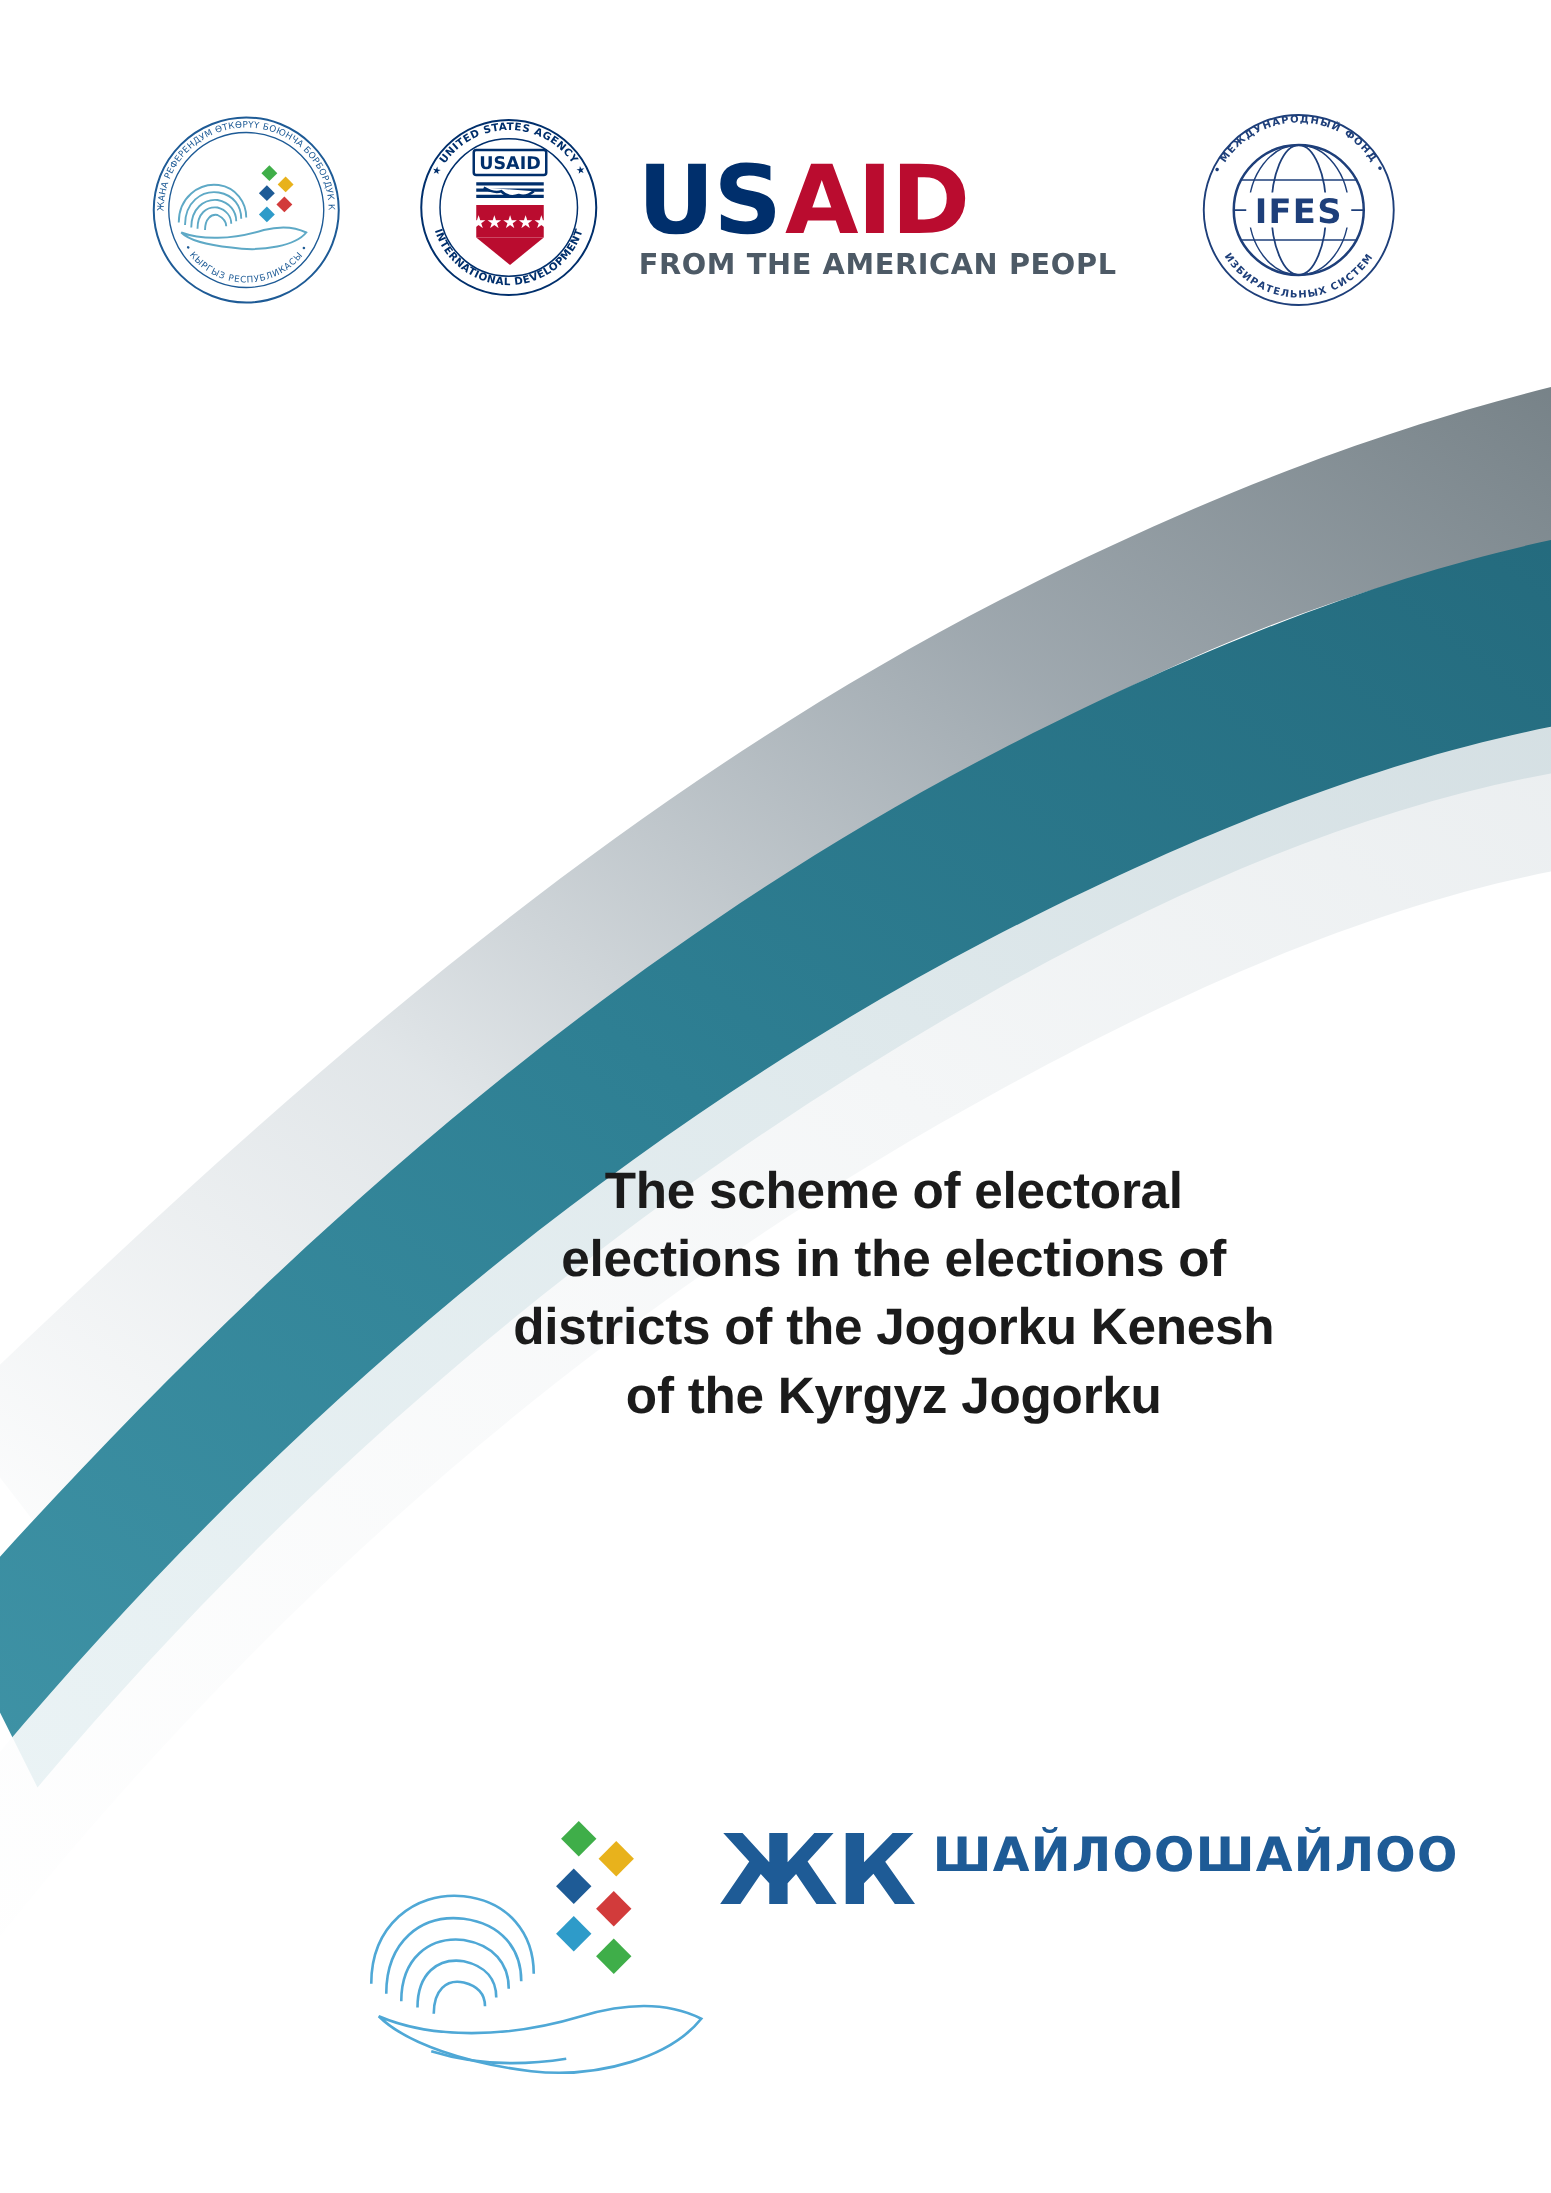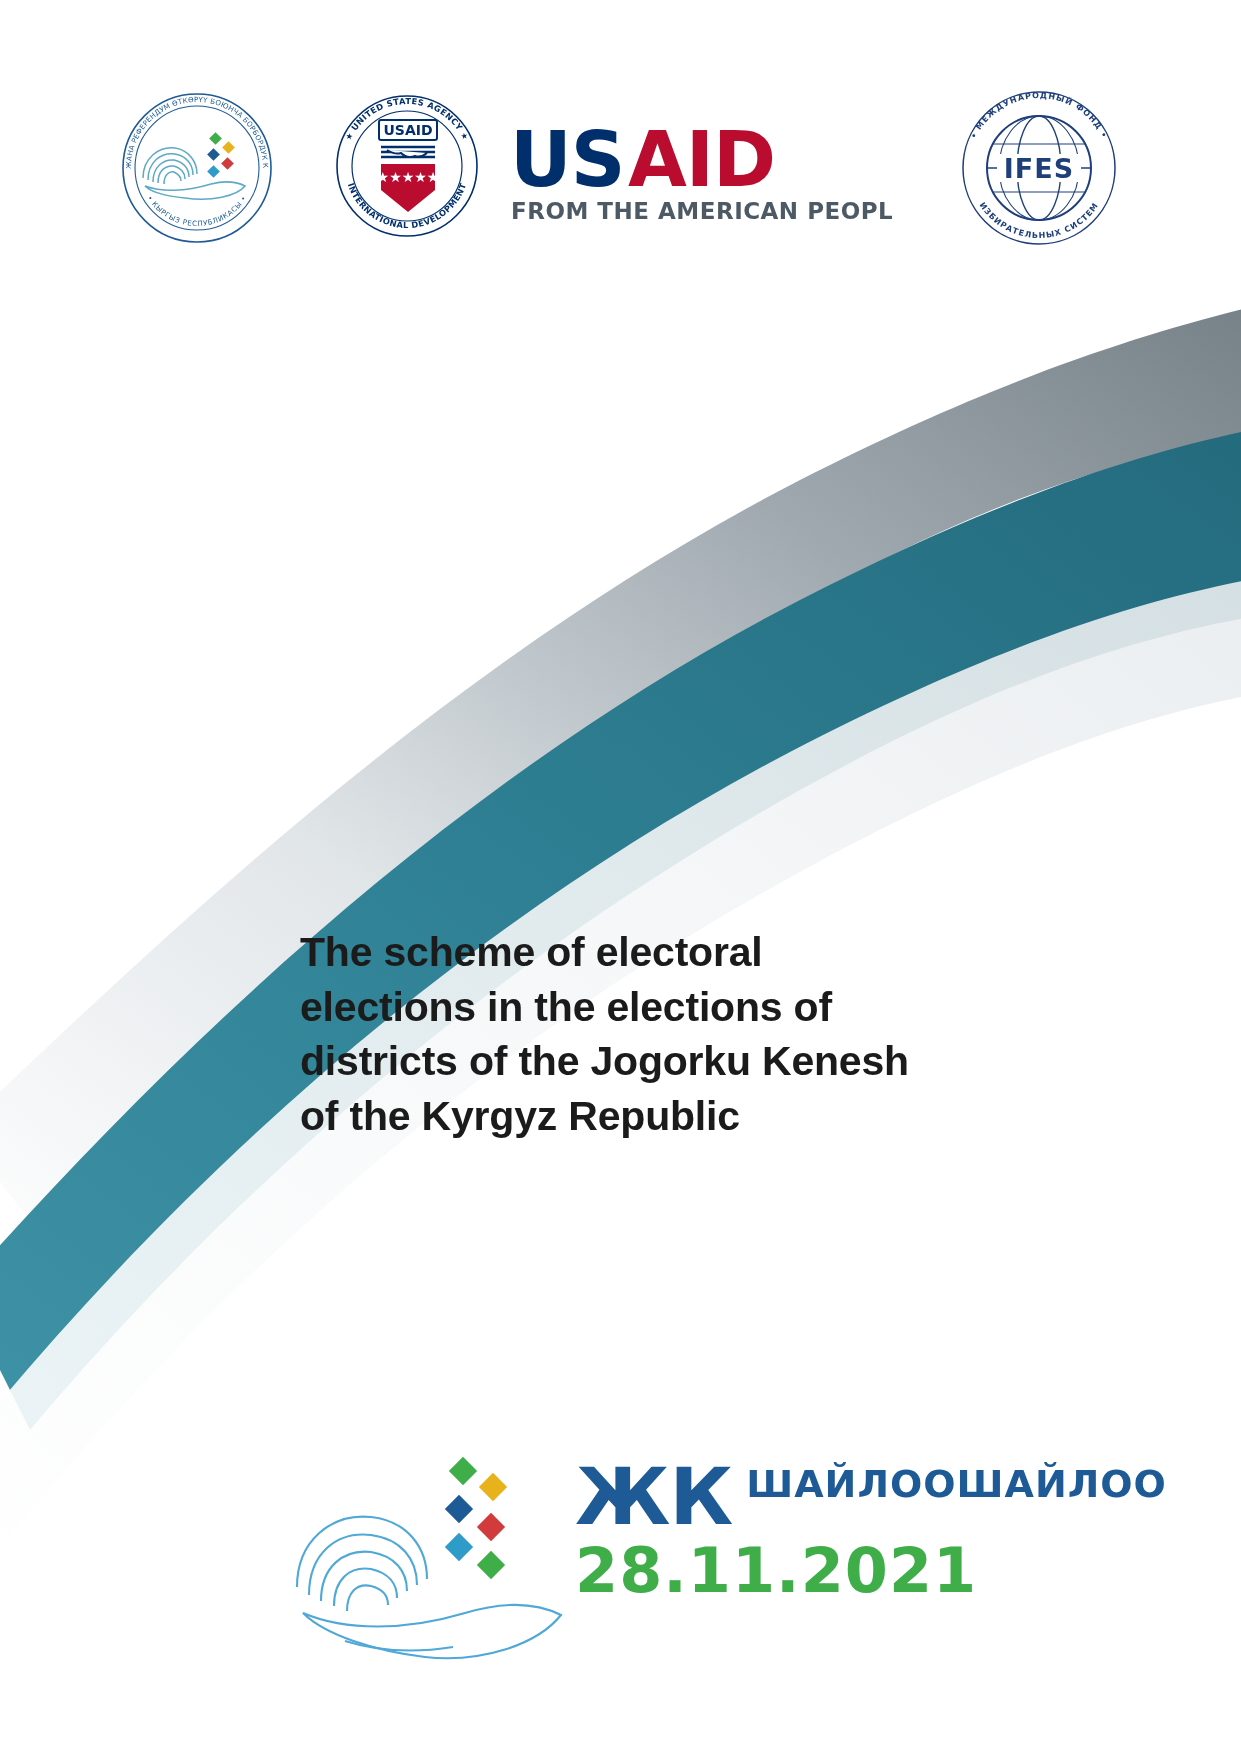--- a/index.html
+++ b/index.html
@@ -59,20 +59,21 @@
     width: 172px;
     height: 160px;
   }
 
   
   .title-block {
     position: absolute;
     left: 300px;
     top: 925px;
     width: 830px;
+    text-align: center;
   }
   .title-block .line {
     font-size: 41px;
     font-weight: bold;
     color: #1b1b1b;
     line-height: 1.33;
     letter-spacing: -0.2px;
     white-space: nowrap;
   }
 
@@ -275,21 +276,21 @@
         <rect x="44" y="66" width="84" height="28" fill="#ffffff"></rect>
         <text x="86" y="90" font-size="27" font-weight="bold" fill="#1e3f7a" text-anchor="middle" font-family="DejaVu Sans, sans-serif" letter-spacing="1">IFES</text>
       </svg>
     </div>
   </div>
 
   <div class="title-block">
     <div class="line">The scheme of electoral</div>
     <div class="line">elections in the elections of</div>
     <div class="line">districts of the Jogorku Kenesh</div>
-    <div class="line">of the Kyrgyz Republic</div>
+    <div class="line">of the Kyrgyz Jogorku</div>
   </div>
 
   <div class="bottom-emblem">
     <svg width="300" height="230" viewBox="0 0 300 230" style="position:absolute;left:0;top:25px;">
       <g stroke="#4fa8d6" fill="none" stroke-width="2.1">
         <path d="M12 132 C12 86, 46 58, 86 62 C122 66, 142 92, 142 124"></path>
         <path d="M24 140 C24 98, 52 76, 86 80 C116 84, 132 104, 132 130"></path>
         <path d="M36 146 C36 112, 58 94, 86 97 C110 101, 122 116, 122 136"></path>
         <path d="M49 151 C49 124, 65 111, 86 114 C104 118, 112 129, 112 143"></path>
         <path d="M62 156 C62 137, 72 128, 86 131 C98 134, 103 141, 103 150"></path>
@@ -308,17 +309,16 @@
     </svg>
 
     <div class="emblem-text">
       <div class="emblem-row1">
         <div class="jk">ЖК</div>
         <div class="words">
           <span>ШАЙЛОО</span>
           <span>ШАЙЛОО</span>
         </div>
       </div>
-      <div class="emblem-date">28.11.2021</div>
     </div>
   </div>
 
 </div>
 
 </body></html>

